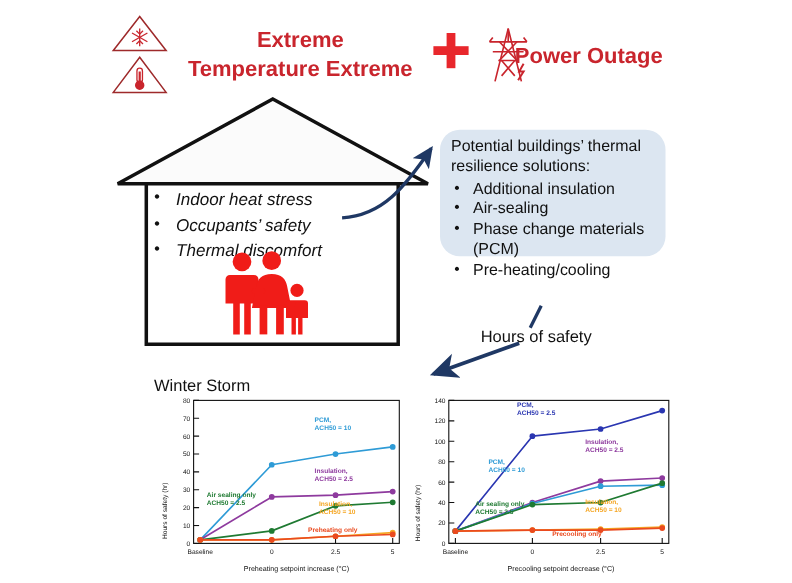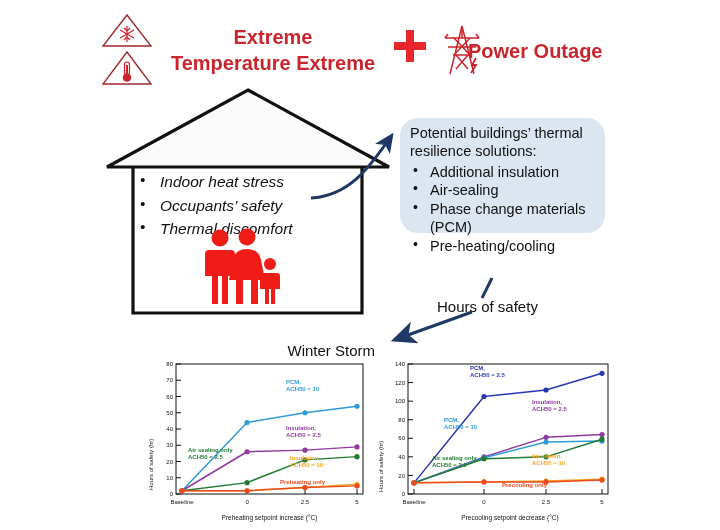--- a/index.html
+++ b/index.html
@@ -51,21 +51,21 @@
   .bluebox li .cont{display:block;padding-left:0;}
 
   .arrow-svg{position:absolute;left:0;top:0;width:720px;height:530px;pointer-events:none;}
   .hos-label{
     position:absolute;left:390px;top:298px;font-size:15px;color:#111;white-space:nowrap;margin-left:47px;
   }
 
   
   .chart{position:absolute;}
   .chart-title{
-    position:absolute;width:100%;text-align:right;font-size:15px;color:#111;top:0;
+    position:absolute;width:100%;text-align:left;font-size:15px;color:#111;top:0;
   }
   .chart svg{position:absolute;left:0;top:0;}
   .ylab{
     position:absolute;font-size:6px;color:#111;
     transform:rotate(-90deg);transform-origin:left top;white-space:nowrap;
   }
   .xlab{position:absolute;font-size:6.5px;color:#111;width:100%;text-align:center;}
   .tick{font-size:6px;fill:#111;}
   .ann{font-size:6px;font-weight:bold;}
 </style>

